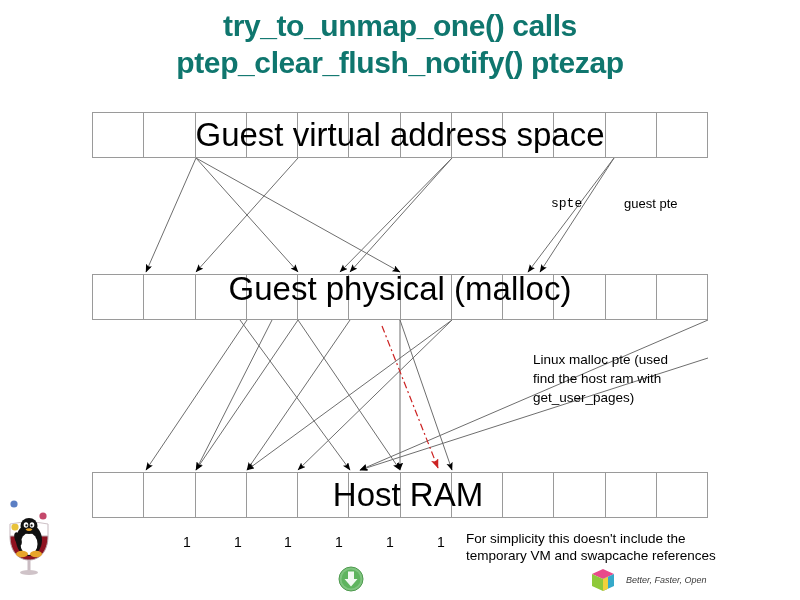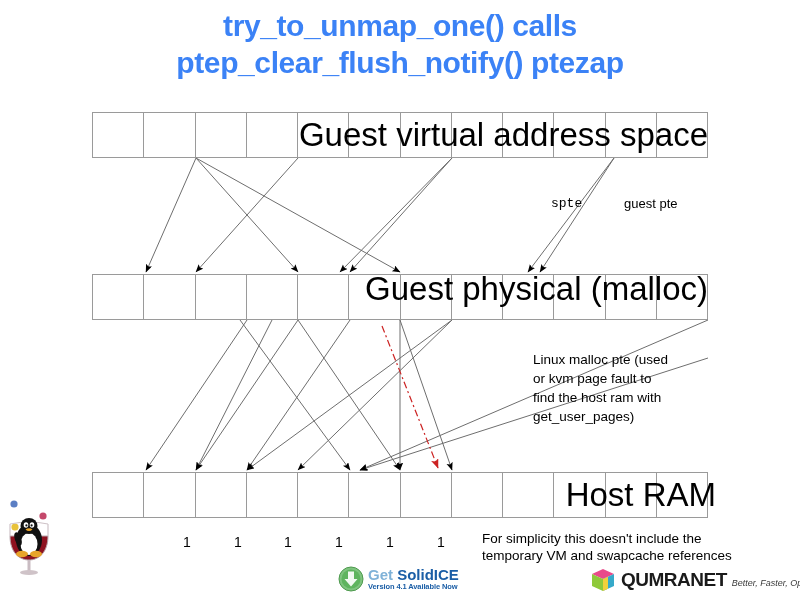--- a/index.html
+++ b/index.html
@@ -16,21 +16,21 @@
     color: #000000;
   }
 
   
   #slide-title {
     position: absolute;
     left: 0;
     top: 8px;
     width: 800px;
     text-align: center;
-    color: #3b82f6;
+    color: #0f766e;
     font-weight: bold;
     font-size: 30px;
     line-height: 1.22;
     letter-spacing: -0.4px;
   }
   #slide-title .tline { display: block; white-space: nowrap; }
 
   
   .mem-row {
     position: absolute;
@@ -46,21 +46,21 @@
     flex: 1 1 0;
     border-right: 1px solid #9a9a9a;
     box-sizing: border-box;
   }
   .mem-row .cell:last-child { border-right: none; }
 
   .mem-label {
     position: absolute;
     left: 92px;
     width: 616px;
-    text-align: right;
+    text-align: center;
     font-size: 33px;
     line-height: 46px;
     color: #000;
     white-space: nowrap;
     pointer-events: none;
   }
 
   #row-guest-virtual { top: 112px; }
   #label-guest-virtual { top: 112px; }
   #row-guest-physical { top: 274px; }
@@ -99,21 +99,21 @@
 
   #note-simplicity {
     position: absolute;
     left: 466px;
     top: 530px;
     width: 330px;
     font-size: 13.5px;
     line-height: 17px;
     color: #000;
   }
-  #note-simplicity .nline { display: block; white-space: nowrap; margin-left: 16px; }
+  #note-simplicity .nline { display: block; white-space: nowrap; }
 
   
   #refcount-strip {
     position: absolute;
     left: 92px;
     top: 534px;
     width: 616px;
     height: 20px;
   }
   #refcount-strip .one {
@@ -282,21 +282,20 @@
   </g>
 
   <line x1="382" y1="326" x2="438" y2="468" stroke="#cc2222" stroke-width="1.2" fill="none" stroke-dasharray="7 3 2 3" marker-end="url(#ah-red)"></line>
 </svg>
 
 <div class="annot" id="label-spte">spte</div>
 <div class="annot" id="label-guest-pte">guest pte</div>
 
 <div id="note-malloc">
   <span class="nline">Linux malloc pte (used</span>
-  <span class="nline">or kvm page fault to</span>
   <span class="nline">find the host ram with</span>
   <span class="nline">get_user_pages)</span>
 </div>
 
 <div id="note-simplicity">
   <span class="nline">For simplicity this doesn't include the</span>
   <span class="nline">temporary VM and swapcache references</span>
 </div>
 
 <div id="refcount-strip">
@@ -338,33 +337,25 @@
 
   <ellipse cx="16" cy="43" rx="3.2" ry="7" fill="#111111" transform="rotate(-20 16 43)"></ellipse>
 </svg>
 
 <div id="solidice-logo">
   <svg width="26" height="26" viewBox="0 0 26 26">
     <circle cx="13" cy="13" r="12" fill="#7fc47f" stroke="#4e9a4e" stroke-width="1"></circle>
     <circle cx="13" cy="13" r="9.5" fill="#5fb45f"></circle>
     <path d="M10,5.5 L16,5.5 L16,13 L19.5,13 L13,20.5 L6.5,13 L10,13 Z" fill="#ffffff" opacity="0.92"></path>
   </svg>
-  <div class="sice-text">
-    <div class="sice-main">
-      <span class="sice-get">Get</span>
-      <span class="sice-solid">SolidICE</span>
-    </div>
-    <div class="sice-sub">Version 4.1 Available Now</div>
-  </div>
 </div>
 
 <div id="qumranet-logo">
   <svg width="26" height="26" viewBox="0 0 26 26">
     <polygon points="13,2 24,7 13,12 2,7" fill="#e84a8a"></polygon>
     <polygon points="2,7 13,12 13,24 2,19" fill="#8fc93a"></polygon>
     <polygon points="13,12 24,7 24,19 13,24" fill="#36a9c9"></polygon>
     <polygon points="13,12 18,9.7 18,21.7 13,24" fill="#f2d13a"></polygon>
   </svg>
   <div class="qum-text">
-    <span class="qum-main">QUMRANET</span>
     <span class="qum-tag">Better, Faster, Open</span>
   </div>
 </div>
 
 </body></html>

